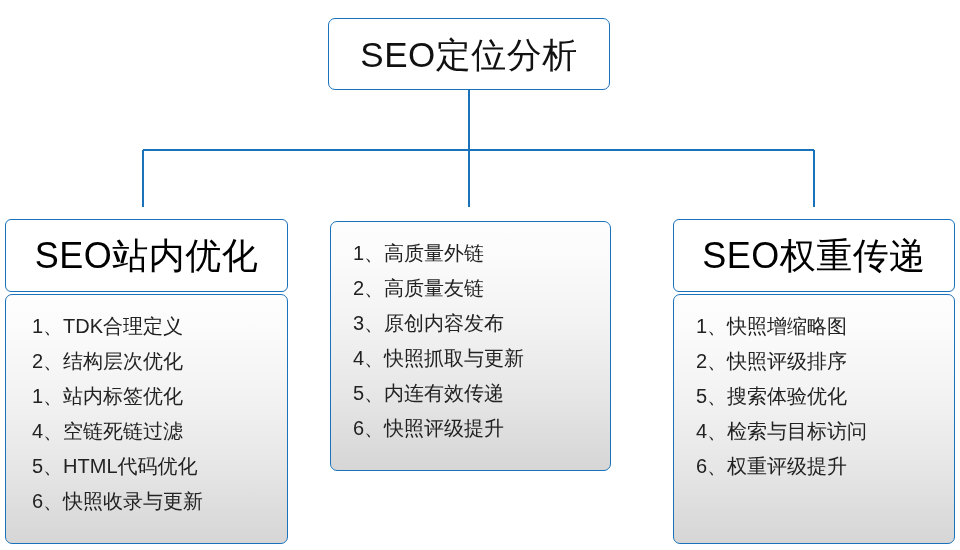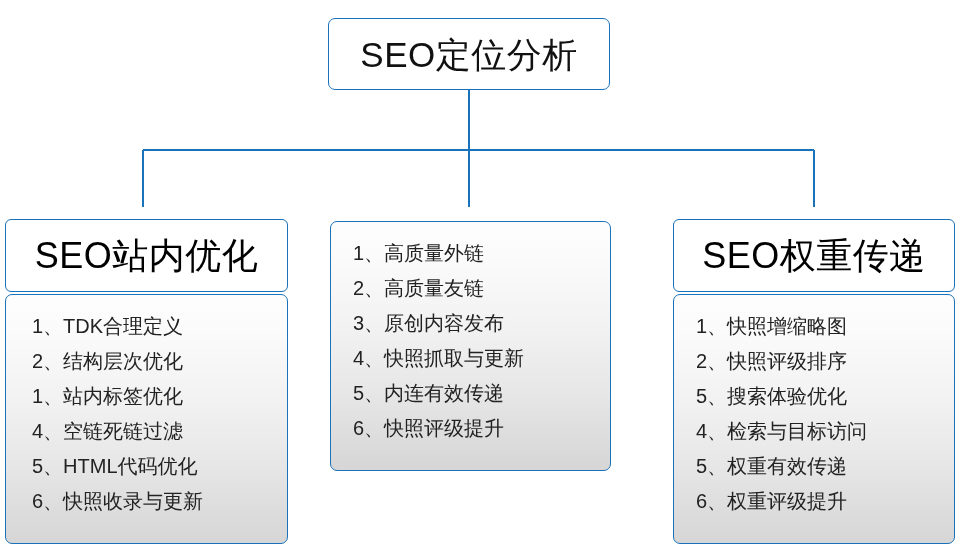--- a/index.html
+++ b/index.html
@@ -162,18 +162,17 @@
 
   <div class="branch-col" id="branch-col-2">
     <div class="branch-header">
       <div class="header-title">SEO权重传递</div>
     </div>
     <div class="branch-list">
       <div class="list-item">1、快照增缩略图</div>
       <div class="list-item">2、快照评级排序</div>
       <div class="list-item">5、搜索体验优化</div>
       <div class="list-item">4、检索与目标访问</div>
-      <div class="list-item">5、权重有效传递</div>
       <div class="list-item">6、权重评级提升</div>
     </div>
   </div>
 
 </div>
 
 </body></html>

